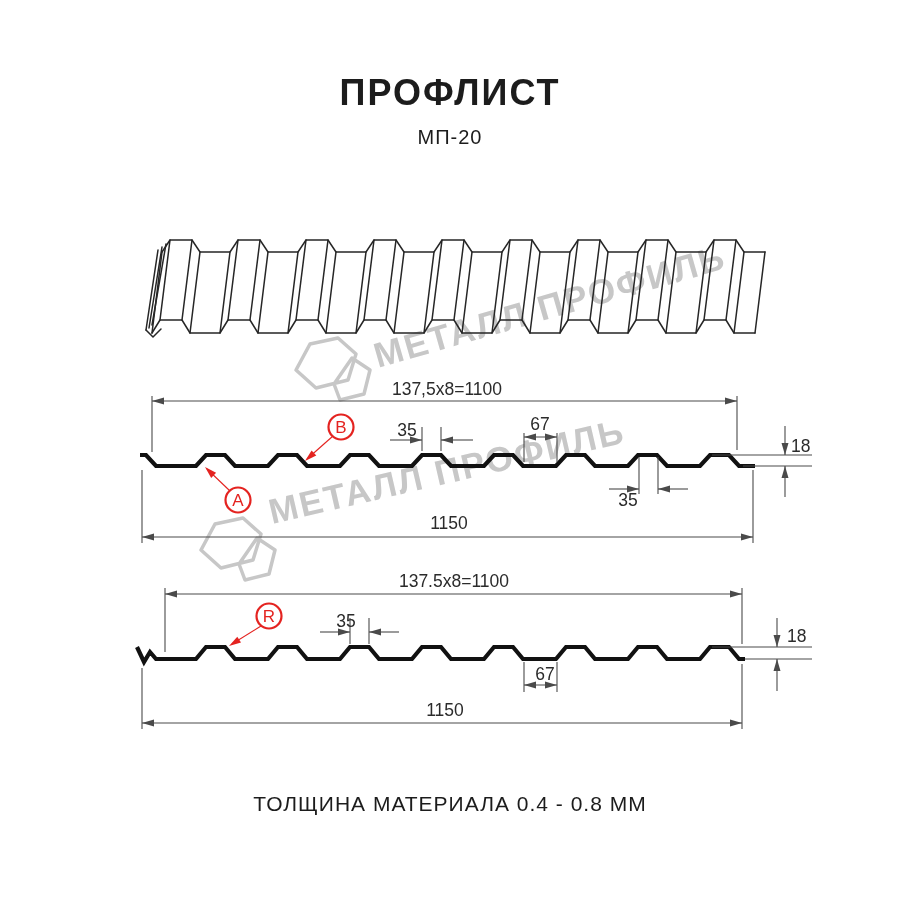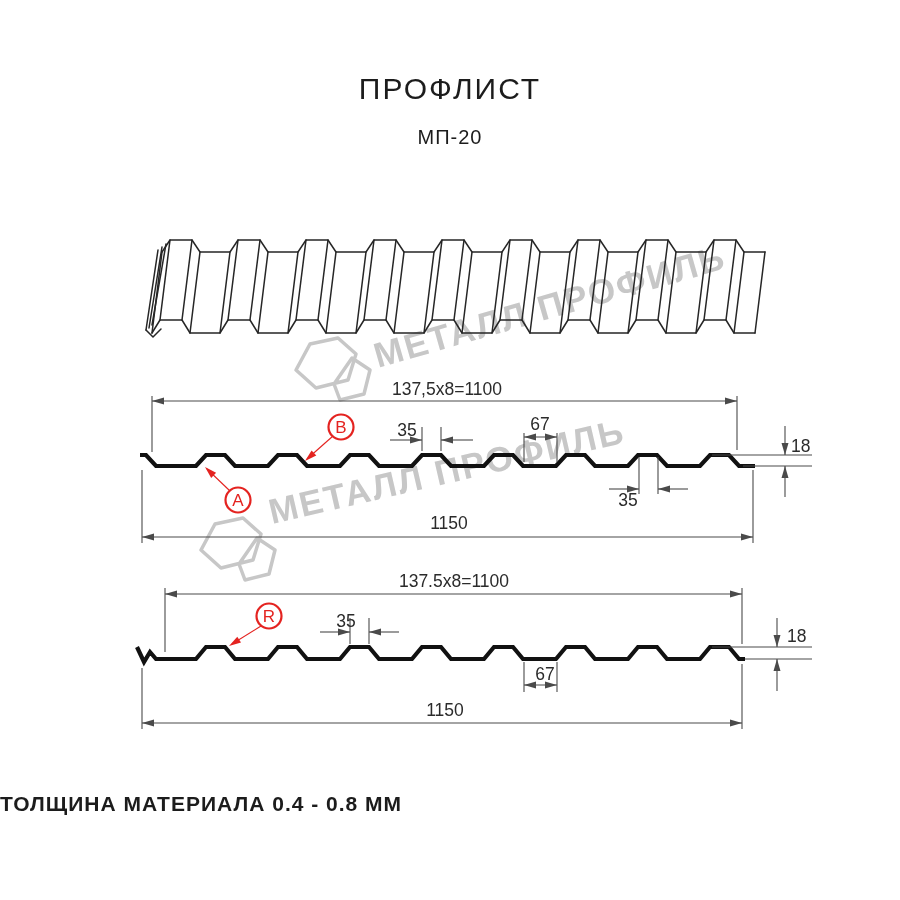--- a/index.html
+++ b/index.html
@@ -1,23 +1,23 @@
 <!DOCTYPE html>
 <html><head>
 <meta charset="utf-8">
 <style>
   html,body{margin:0;padding:0;background:#fff;}
   .page{position:relative;width:900px;height:900px;background:var(--bg,#fff);overflow:hidden;
         font-family:"Liberation Sans", sans-serif;}
   .title{position:absolute;left:0;top:72px;width:900px;text-align:center;
-         font-size:30px;font-weight:400;letter-spacing:2px;color:var(--ink,#1c1c1c);}
+         font-size:36px;font-weight:700;letter-spacing:2px;color:var(--ink,#1c1c1c);}
   .subtitle{position:absolute;left:0;top:126px;width:900px;text-align:center;
             font-size:20px;font-weight:500;letter-spacing:1px;color:var(--ink,#1c1c1c);}
-  .footer{position:absolute;left:0;top:792px;width:900px;text-align:left;
-          font-size:21px;font-weight:700;letter-spacing:1px;color:var(--ink,#1c1c1c);}
+  .footer{position:absolute;left:0;top:792px;width:900px;text-align:center;
+          font-size:21px;font-weight:400;letter-spacing:1px;color:var(--ink,#1c1c1c);}
   svg{position:absolute;left:0;top:0;}
   .dl{stroke:var(--dim,#4a4a4a);stroke-width:1.1;fill:none;}
   .ah{fill:var(--dim,#333);stroke:none;}
   .profile{stroke:var(--thick,#111);stroke-width:4.2;fill:none;stroke-linejoin:miter;}
   .persp{stroke:#262626;stroke-width:1.5;fill:none;stroke-linejoin:round;stroke-linecap:round;}
   .dim{font-family:"Liberation Sans",sans-serif;font-size:17.5px;fill:#2b2b2b;}
   .mid{text-anchor:middle;}
   .red-stroke{stroke:var(--red,#e42320);fill:none;}
   .red-fill{fill:var(--red,#e42320);stroke:none;}
   .red-label{font-family:"Liberation Sans",sans-serif;font-size:17px;fill:var(--red,#e42320);text-anchor:middle;}

